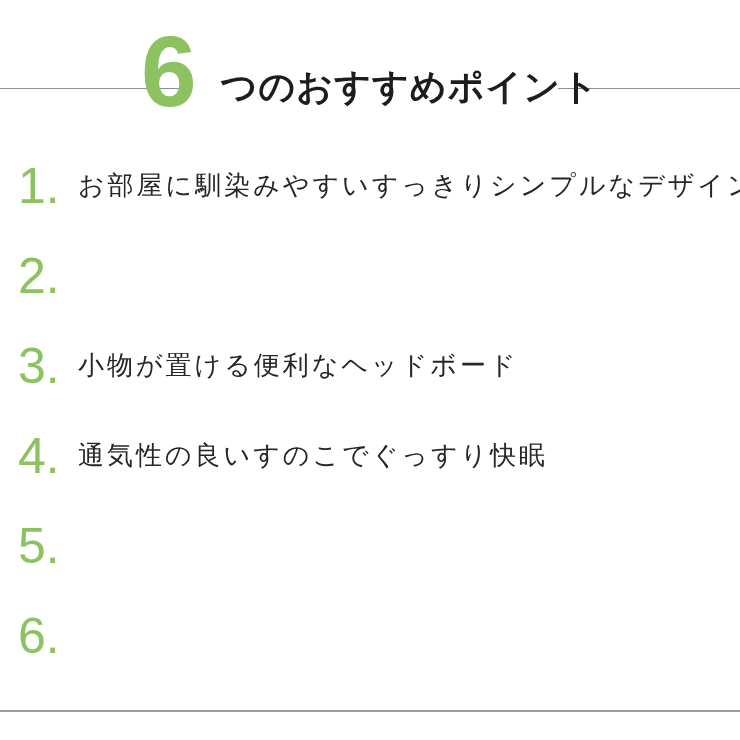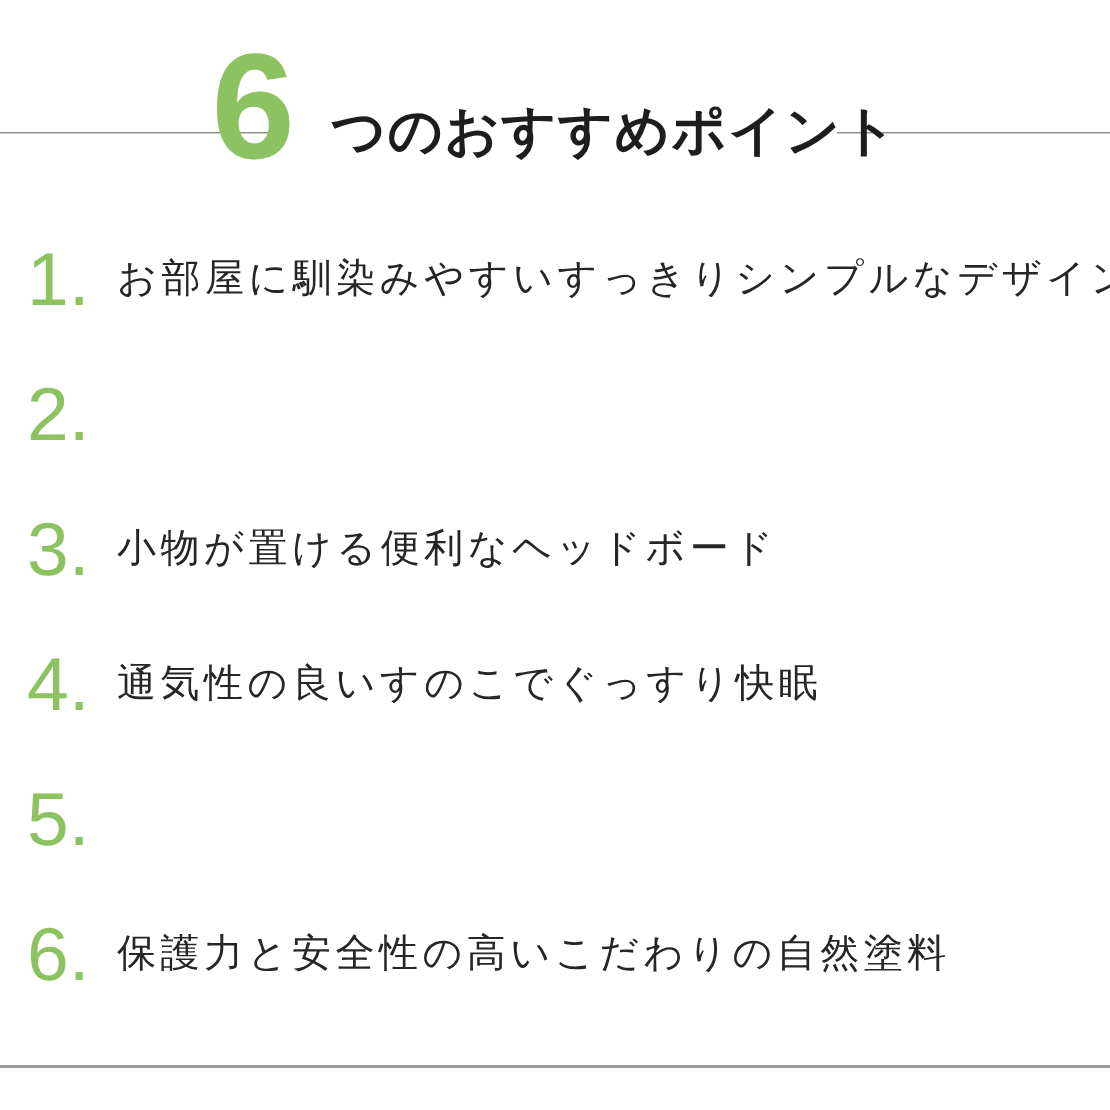--- a/index.html
+++ b/index.html
@@ -130,19 +130,18 @@
     </li>
     <li class="point">
       <span class="point-number">4.</span>
       <span class="point-text">通気性の良いすのこでぐっすり快眠</span>
     </li>
     <li class="point">
       <span class="point-number">5.</span>
     </li>
     <li class="point">
       <span class="point-number">6.</span>
-      <span class="point-text">保護力と安全性の高いこだわりの自然塗料</span>
     </li>
   </ul>
 
   <div class="bottom-divider"></div>
 
 </div>
 
 </body></html>

